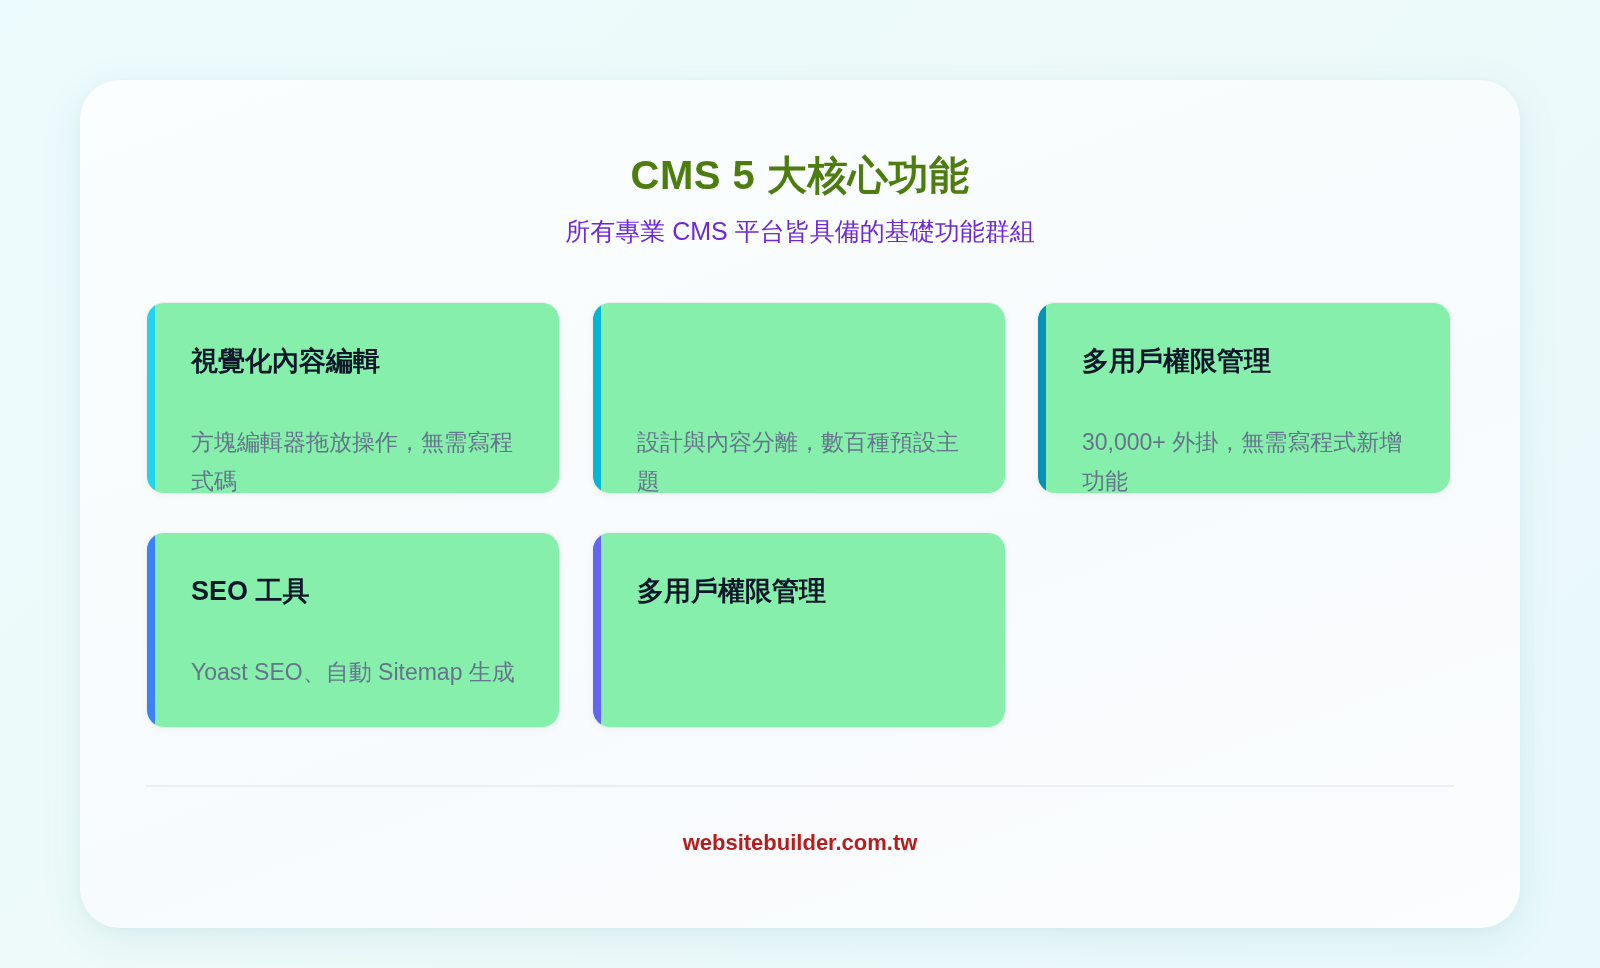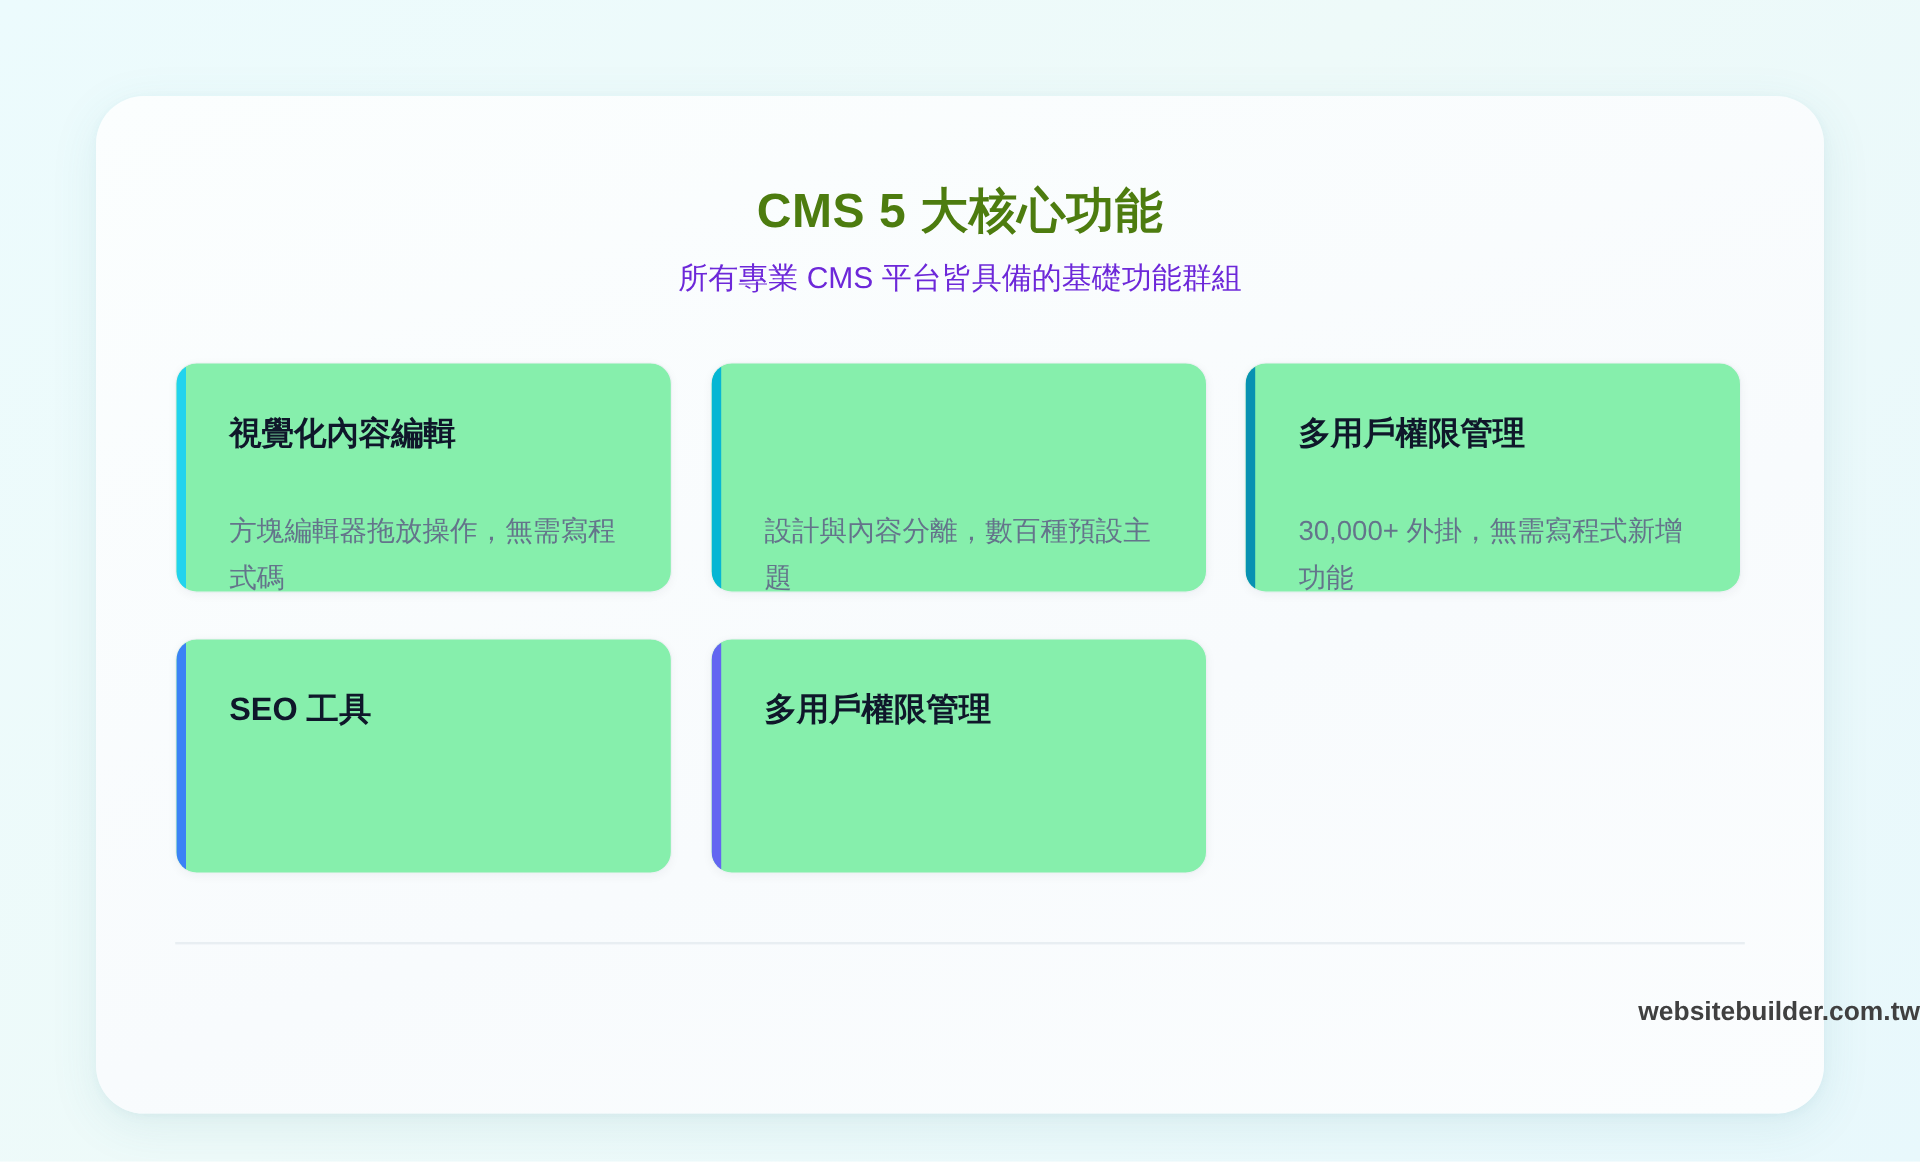--- a/index.html
+++ b/index.html
@@ -49,22 +49,22 @@
     .card .card-desc {
       position: absolute; left: 44px; top: 88px; right: 40px;
       font-size: 23px; line-height: 39px; color: #64748b; margin-top: 32px;
     }
     .divider {
       position: absolute; left: 146px; width: 1308px; top: 785px;
       height: 2px; background: #e8eef2;
     }
     .footer {
       position: absolute; left: 0; right: 0; top: 830px;
-      text-align: right;
-      font-size: 22px; font-weight: 700; color: #404040;
+      text-align: center;
+      font-size: 22px; font-weight: 700; color: #b91c1c;
     }
   </style>
 </head>
 <body>
 
 <div class="panel"></div>
 
 <h1 class="title">CMS 5 大核心功能</h1>
 <p class="subtitle">所有專業 CMS 平台皆具備的基礎功能群組</p>
 
@@ -81,20 +81,21 @@
 
 <div class="card" style="left:1037px; top:302px;">
   <div class="accent" style="background: rgb(8, 145, 178);"></div>
   <div class="card-title">多用戶權限管理</div>
   <div class="card-desc">30,000+ 外掛，無需寫程式新增功能</div>
 </div>
 
 <div class="card" style="left:146px; top:532px; height:196px;">
   <div class="accent" style="background: rgb(59, 130, 246);"></div>
   <div class="card-title">SEO 工具</div>
+  <div class="card-desc">Yoast SEO、自動 Sitemap 生成</div>
 </div>
 
 <div class="card" style="left:592px; top:532px; height:196px;">
   <div class="accent" style="background: rgb(99, 102, 241);"></div>
   <div class="card-title">多用戶權限管理</div>
 </div>
 
 <div class="divider"></div>
 <div class="footer">websitebuilder.com.tw</div>
 

